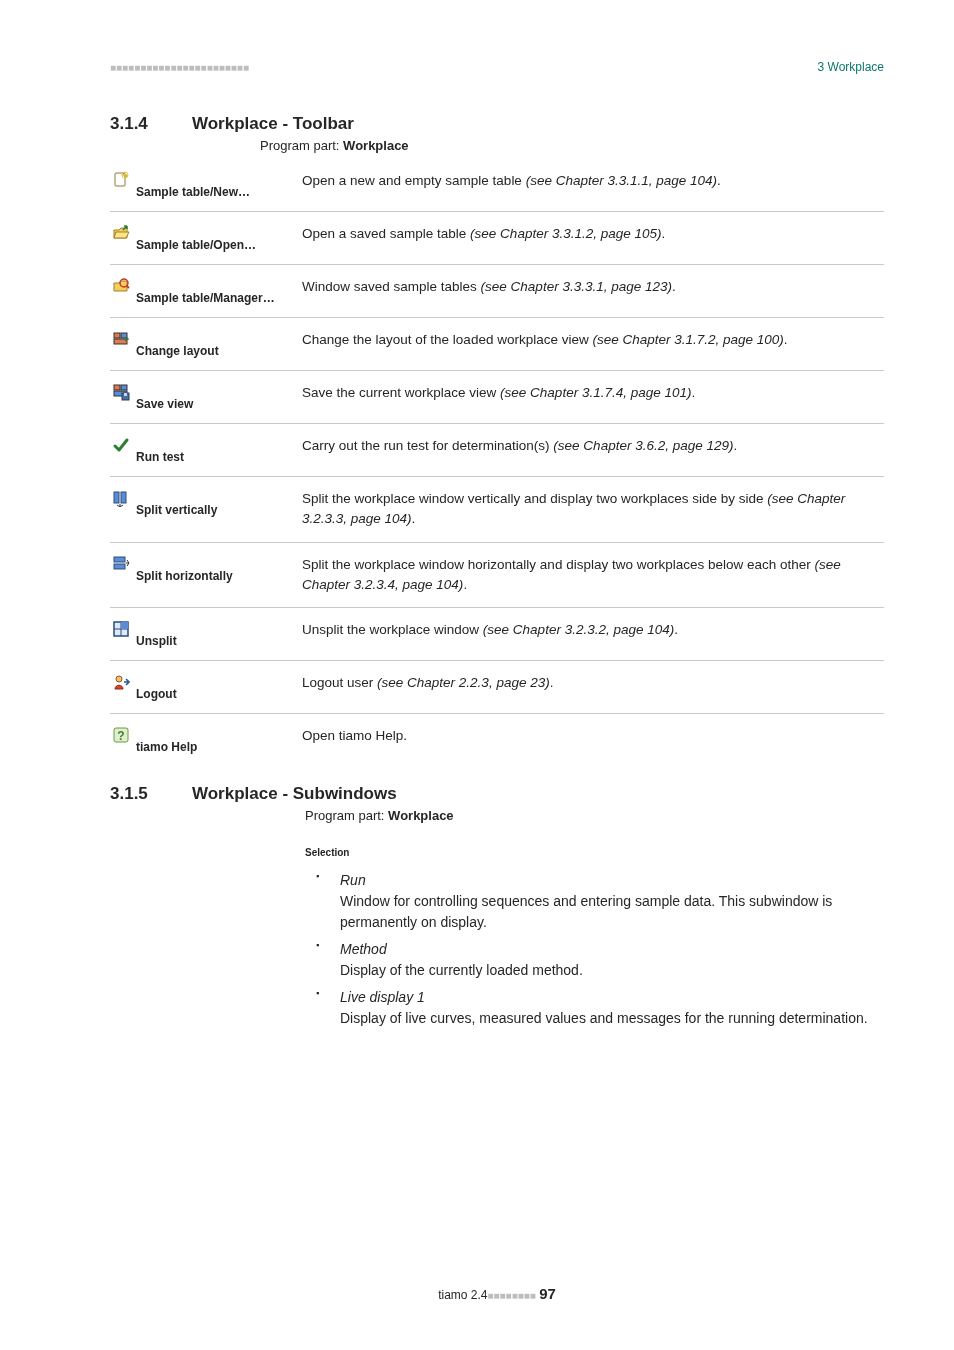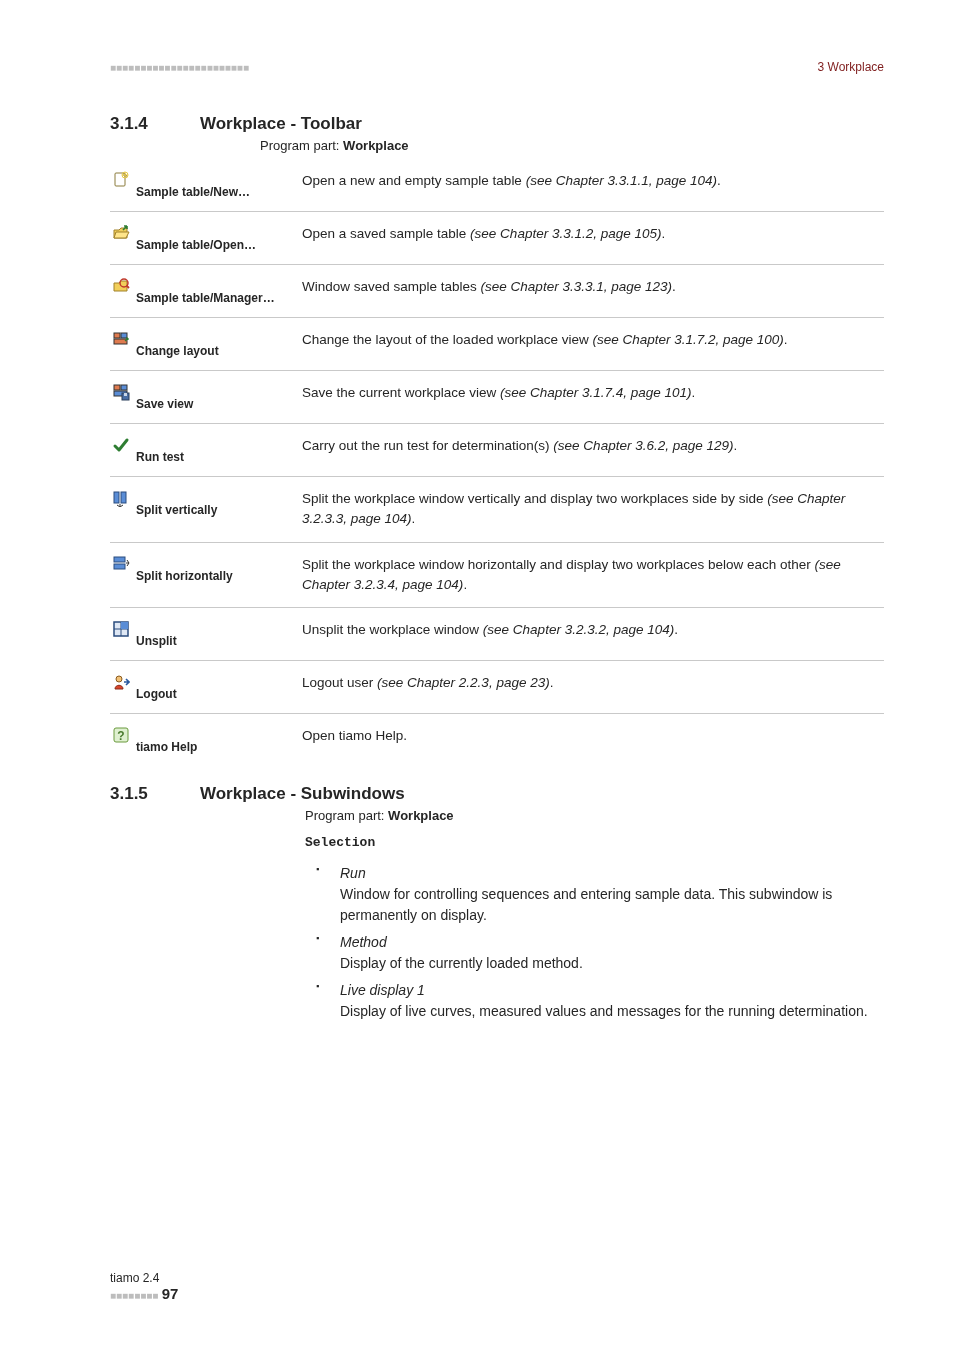--- a/index.html
+++ b/index.html
@@ -22,27 +22,27 @@
     align-items: center;
     margin-bottom: 40px;
   }
   .dots-left, .dots-right {
     letter-spacing: 0;
     color: #bdbdbd;
     font-size: 10px;
   }
   .header-right {
     font-size: 12px;
-    color: #7f1d1d;
+    color: #0f766e;
   }
   .sec-heading {
     font-weight: bold;
     font-size: 17px;
     display: flex;
-    gap: 30px;
+    gap: 22px;
   }
   .sec-num { min-width: 60px; }
   .program-line {
     font-size: 13px;
     margin-top: 4px;
   }
   .program-line .bold { font-weight: bold; }
   .pl-1 { padding-left: 150px; }
   .pl-2 { padding-left: 195px; }
 
@@ -76,25 +76,24 @@
   }
   .label-wrap { display: flex; align-items: flex-start; }
   .label-text { flex: 1; margin-top: 14px; }
 
   .subhead {
     font-weight: bold;
     font-size: 15px;
     margin-top: 10px;
   }
   .body-text {
-    font-size: 13px;
+    font-size: 10px;
     padding-left: 195px;
-    margin-top: 10px;
+    margin-top: 22px;
     line-height: 1.5;
-    font-family: Liberation Mono, monospace;
   }
   ul.sub-list {
     padding-left: 220px;
     margin: 10px 0 0 0;
     list-style: none;
   }
   ul.sub-list li {
     position: relative;
     font-size: 14px;
     line-height: 1.5;
@@ -112,21 +111,20 @@
   ul.sub-list li .item-label { font-style: italic; }
   .footer {
     position: absolute;
     bottom: 48px;
     left: 110px;
     right: 70px;
     display: flex;
     justify-content: center;
     align-items: baseline;
     font-size: 12px;
-    flex-direction: column;
   }
   .footer .pnum { font-weight: bold; font-size: 15px; }
 </style>
 </head>
 <body>
 
 <svg width="0" height="0" style="position:absolute">
   <defs>
     <symbol id="new-icon" viewBox="0 0 18 18">
       <rect x="3" y="2" width="10" height="13" rx="1" fill="#fff" stroke="#8a7b3a"></rect>

